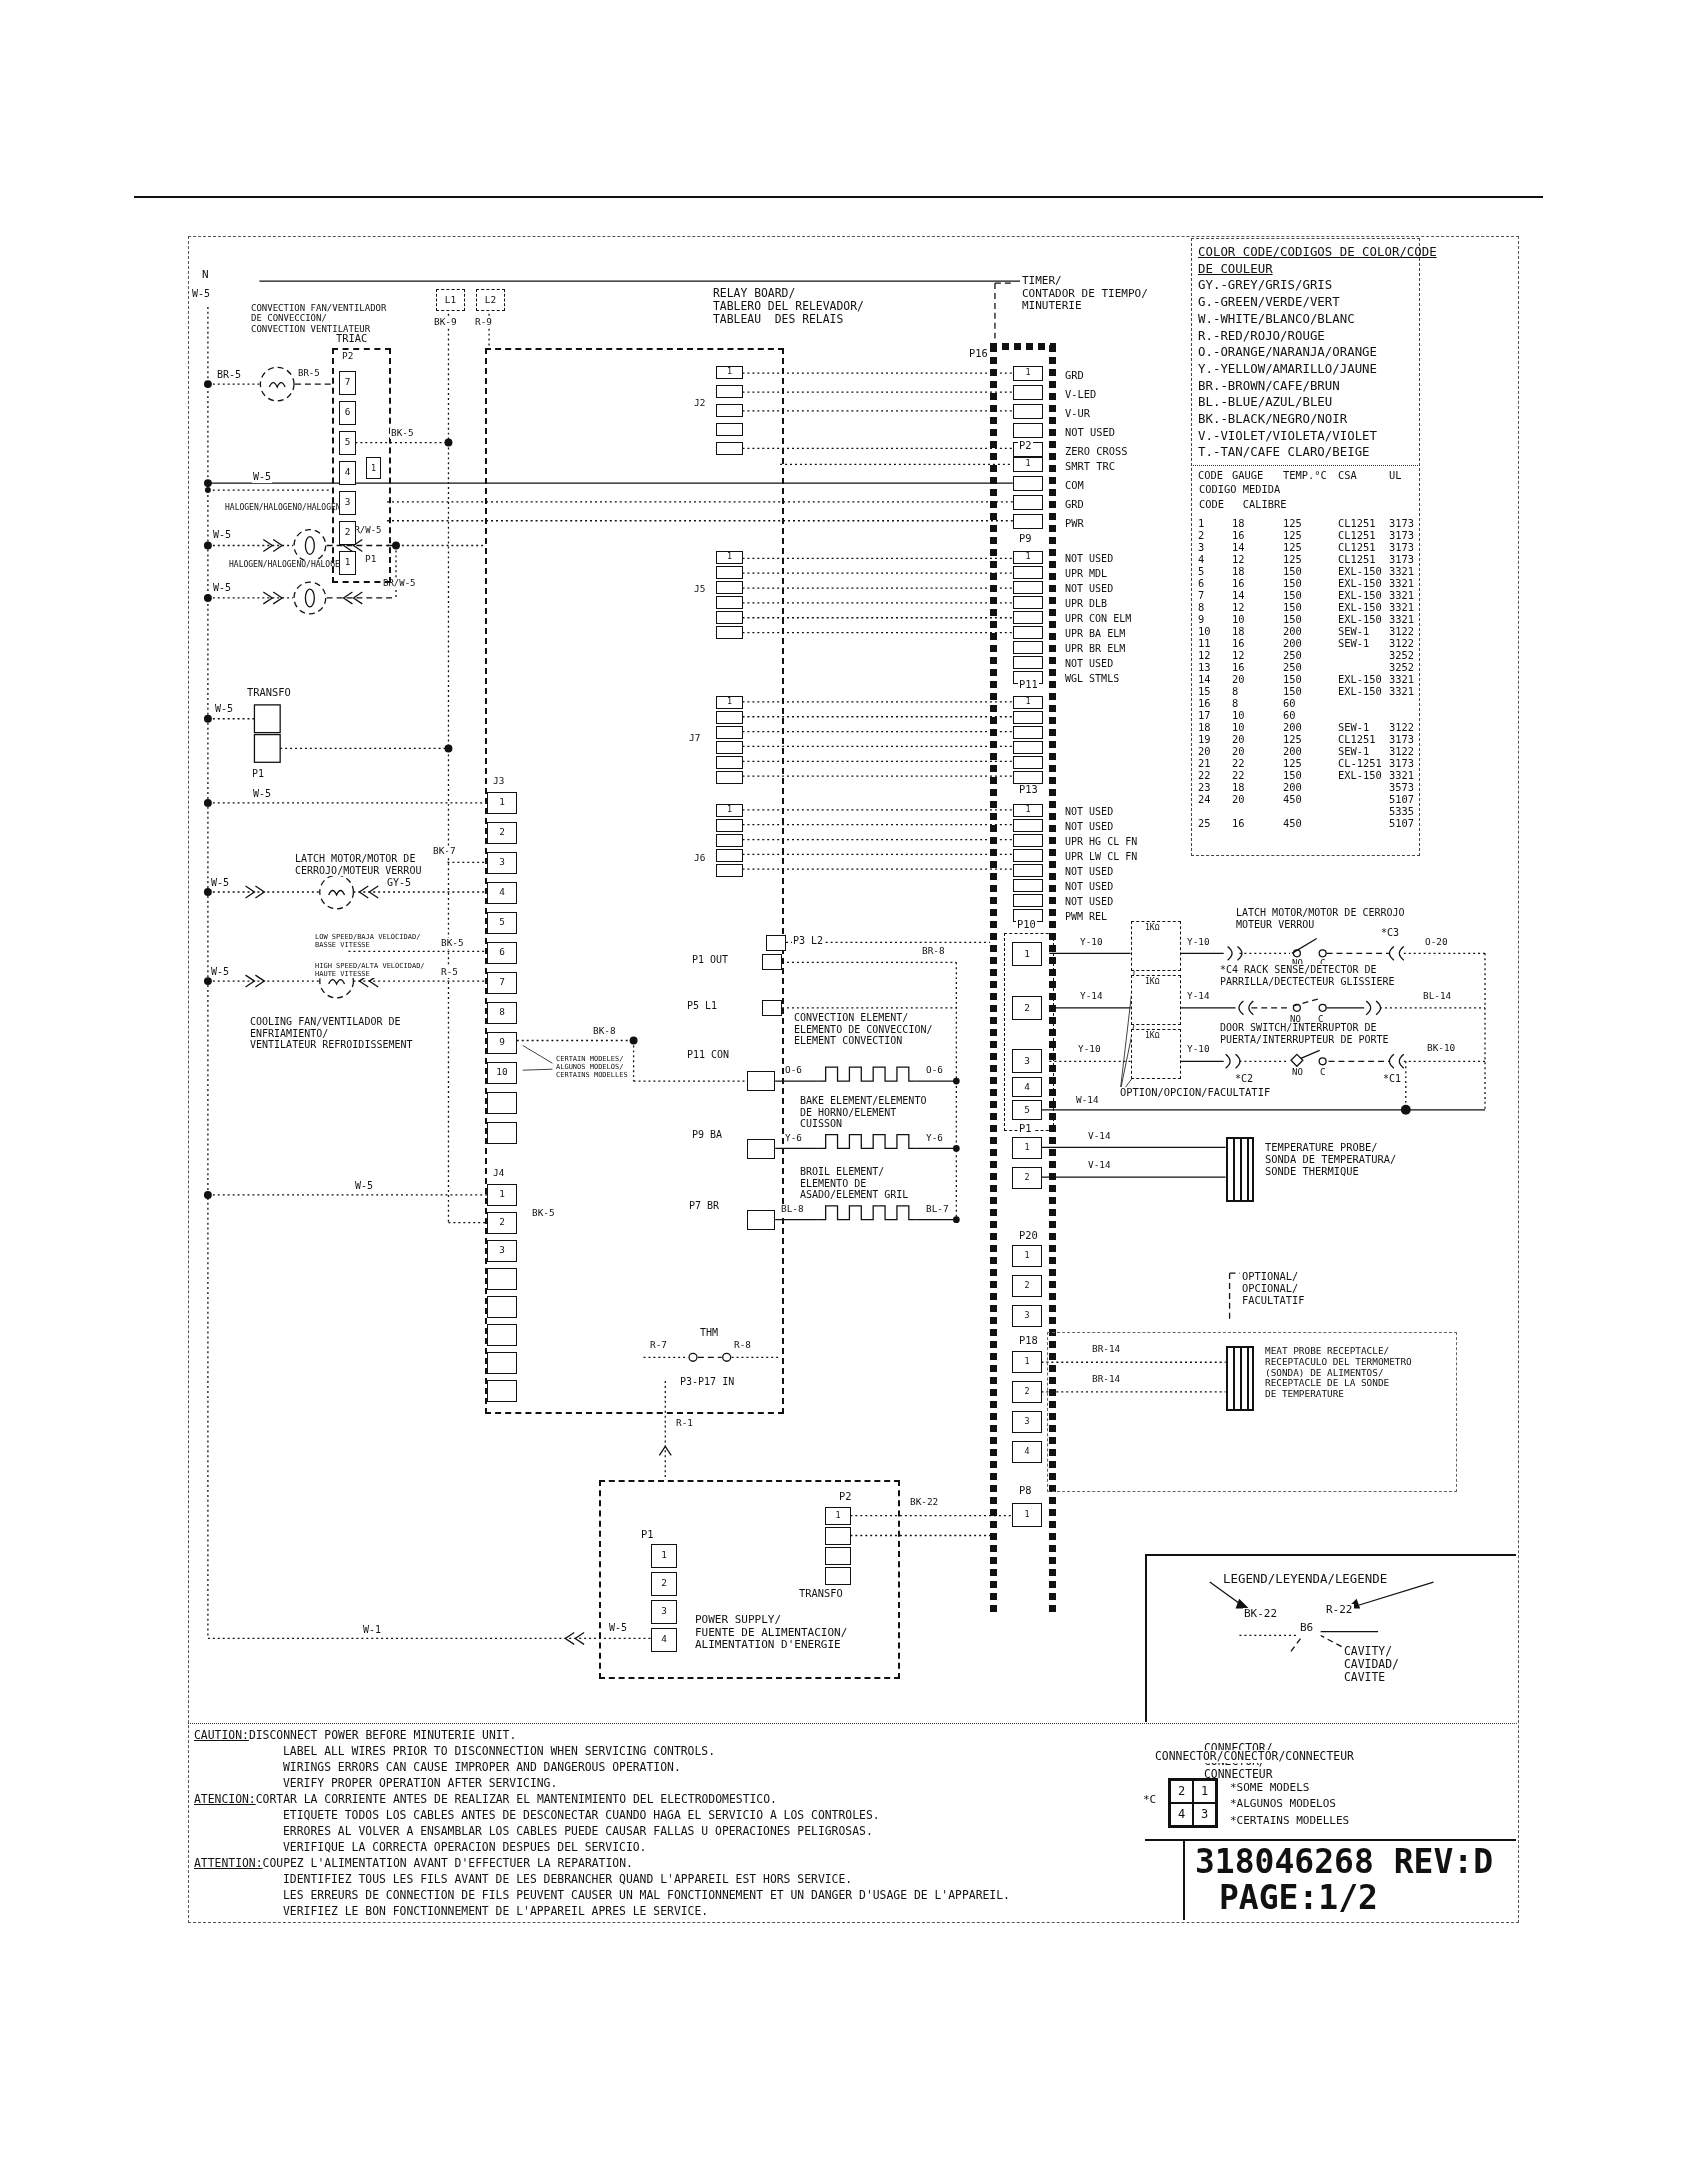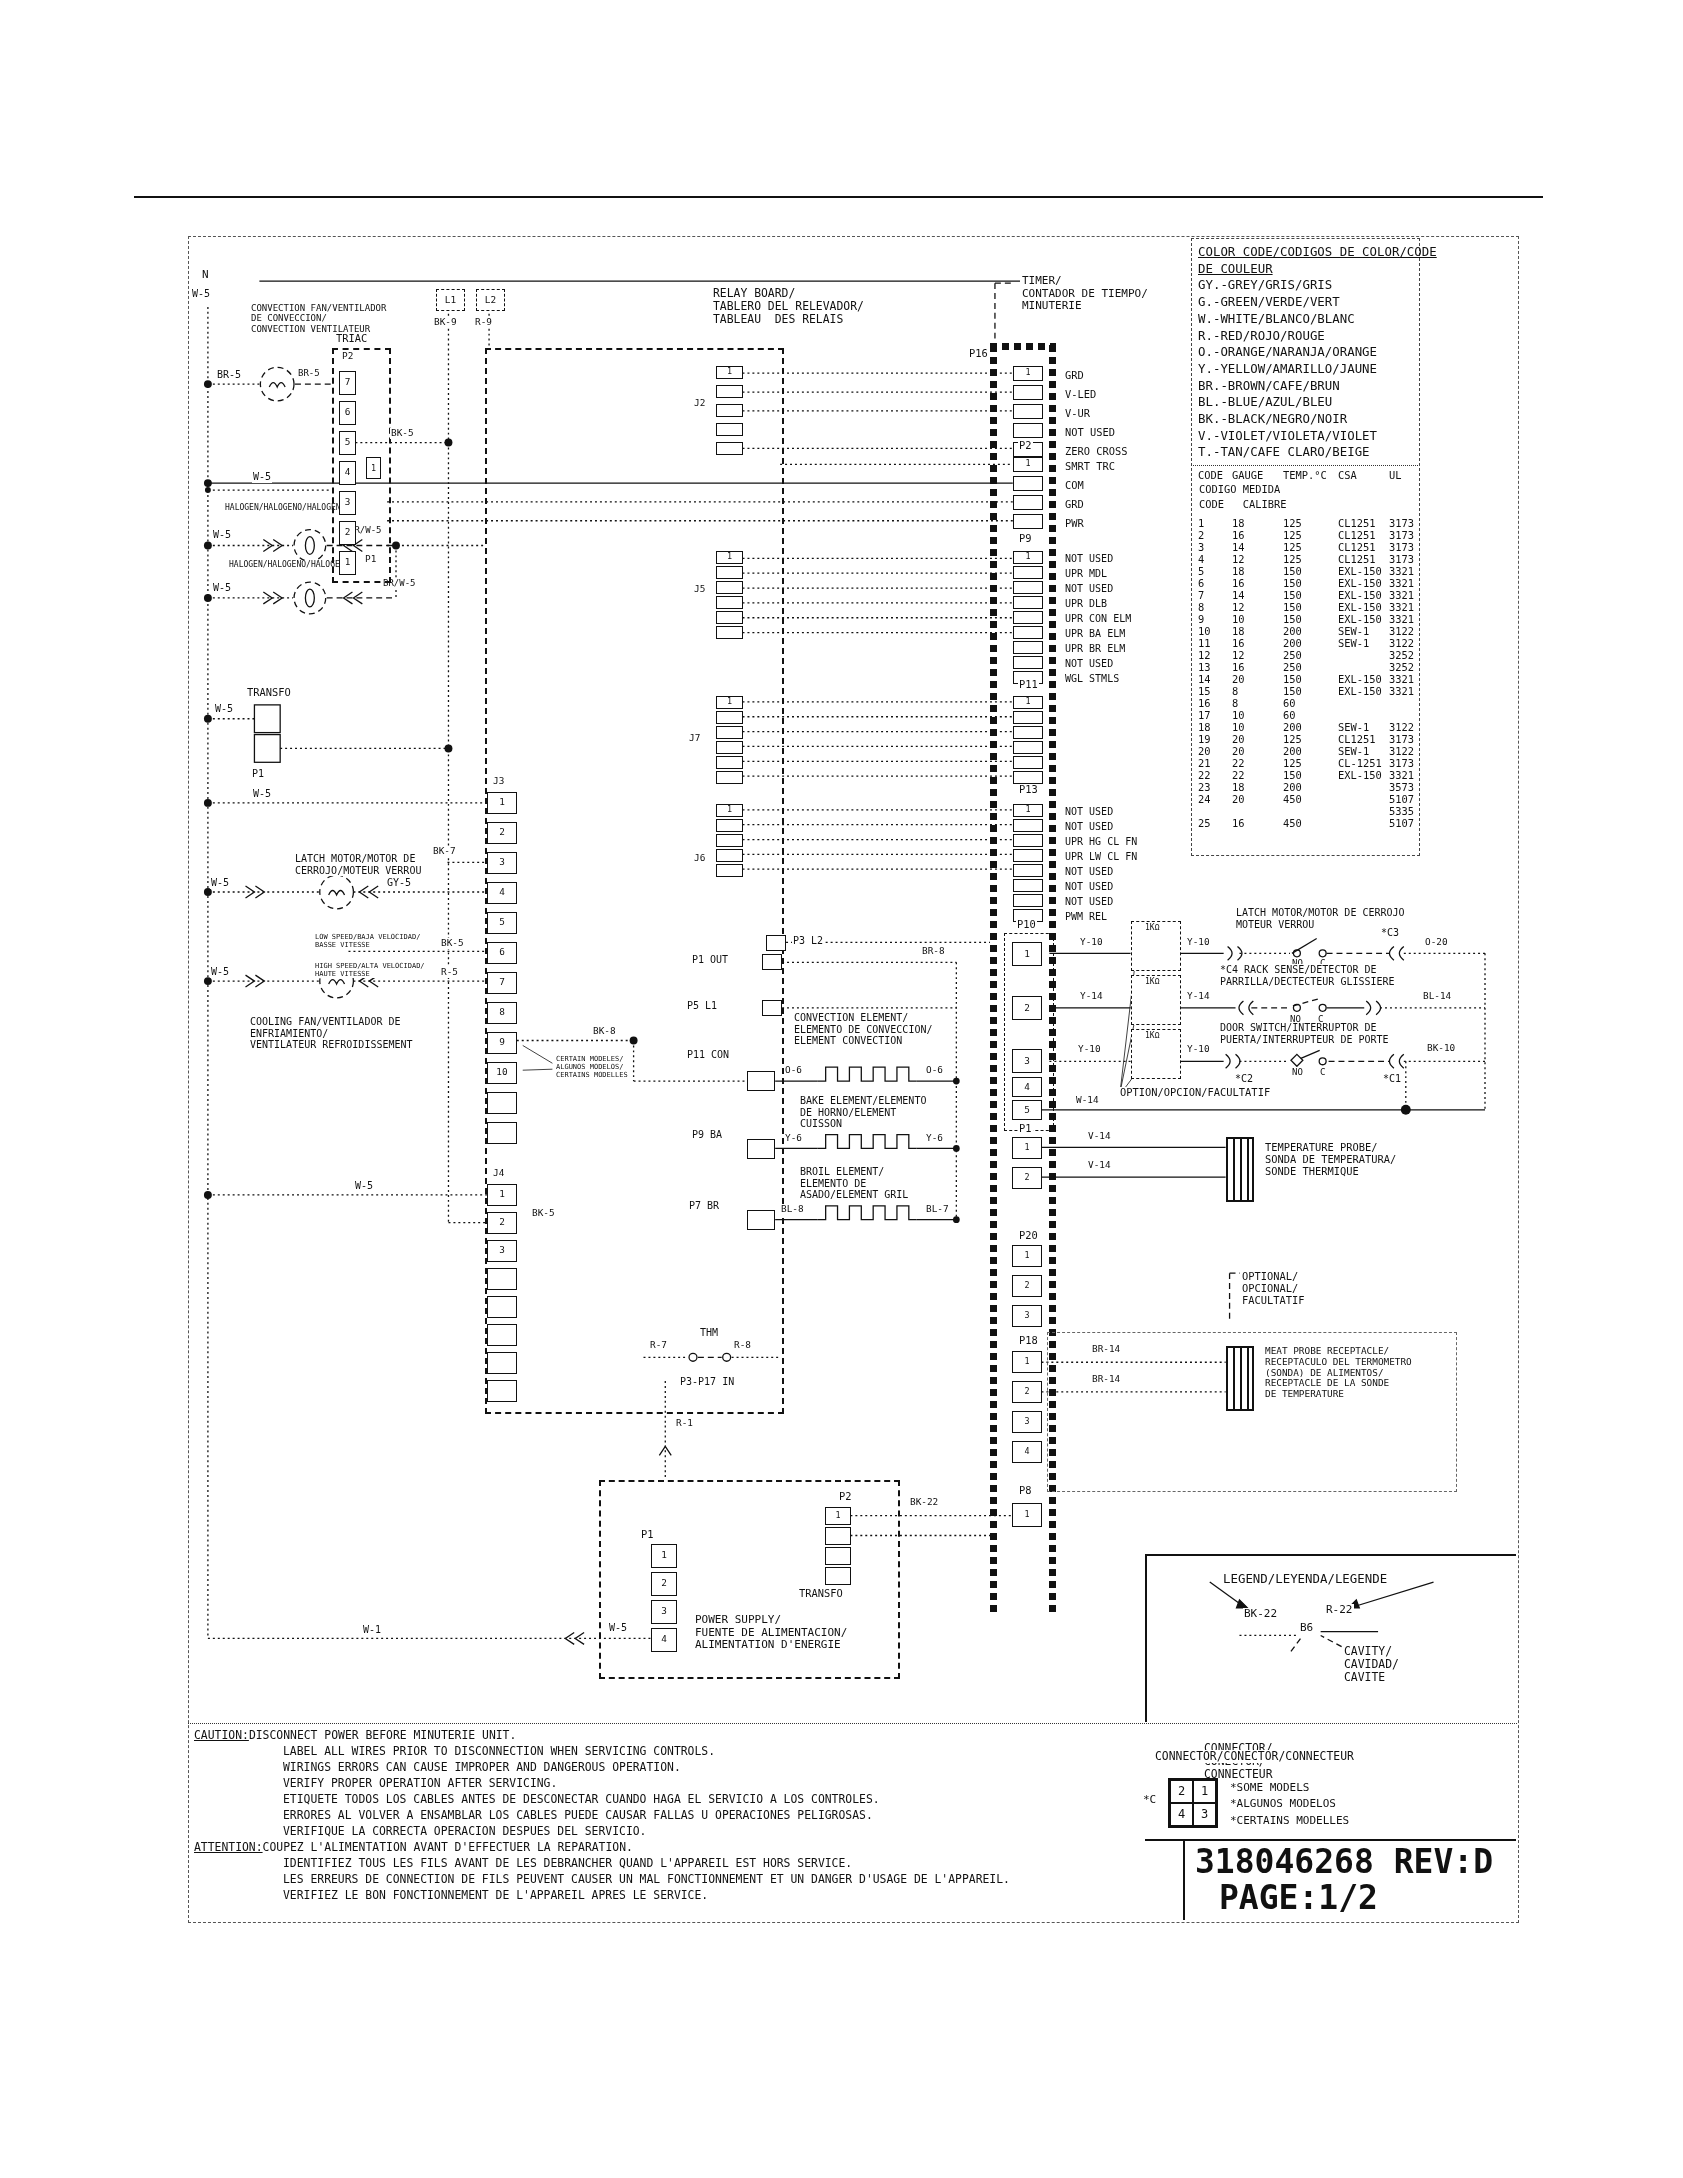--- a/index.html
+++ b/index.html
@@ -683,20 +683,21 @@
   <div class="solidline" style="left:1145px;top:1839px;width:371px;height:2px;"></div>
   <div class="solidline" style="left:1183px;top:1839px;width:2px;height:81px;"></div>
   <div class="lbl b" style="left:1194px;top:1843px;font-size:33px;">318046268 REV:D</div>
   <div class="lbl b" style="left:1194px;top:1879px;font-size:33px;margin-left:24px;">PAGE:1/2</div>
 
   <div class="cautions" style="left:194px;top:1727px;width:941px;">
       <div><span class="chead">CAUTION:</span><span class="ctext">DISCONNECT POWER BEFORE MINUTERIE UNIT.</span></div>
       <div class="cont"><span class="chead"></span><span class="ctext">LABEL ALL WIRES PRIOR TO DISCONNECTION WHEN SERVICING CONTROLS.</span></div>
       <div class="cont"><span class="chead"></span><span class="ctext">WIRINGS ERRORS CAN CAUSE IMPROPER AND DANGEROUS OPERATION.</span></div>
       <div class="cont"><span class="chead"></span><span class="ctext">VERIFY PROPER OPERATION AFTER SERVICING.</span></div>
+      <div><span class="chead">ATENCION:</span><span class="ctext">CORTAR LA CORRIENTE ANTES DE REALIZAR EL MANTENIMIENTO DEL ELECTRODOMESTICO.</span></div>
       <div class="cont"><span class="chead"></span><span class="ctext">ETIQUETE TODOS LOS CABLES ANTES DE DESCONECTAR CUANDO HAGA EL SERVICIO A LOS CONTROLES.</span></div>
       <div class="cont"><span class="chead"></span><span class="ctext">ERRORES AL VOLVER A ENSAMBLAR LOS CABLES PUEDE CAUSAR FALLAS U OPERACIONES PELIGROSAS.</span></div>
       <div class="cont"><span class="chead"></span><span class="ctext">VERIFIQUE LA CORRECTA OPERACION DESPUES DEL SERVICIO.</span></div>
       <div><span class="chead">ATTENTION:</span><span class="ctext">COUPEZ L'ALIMENTATION AVANT D'EFFECTUER LA REPARATION.</span></div>
       <div class="cont"><span class="chead"></span><span class="ctext">IDENTIFIEZ TOUS LES FILS AVANT DE LES DEBRANCHER QUAND L'APPAREIL EST HORS SERVICE.</span></div>
       <div class="cont"><span class="chead"></span><span class="ctext">LES ERREURS DE CONNECTION DE FILS PEUVENT CAUSER UN MAL FONCTIONNEMENT ET UN DANGER D'USAGE DE L'APPAREIL.</span></div>
       <div class="cont"><span class="chead"></span><span class="ctext">VERIFIEZ LE BON FONCTIONNEMENT DE L'APPAREIL APRES LE SERVICE.</span></div>
     </div>
 
 </div>

